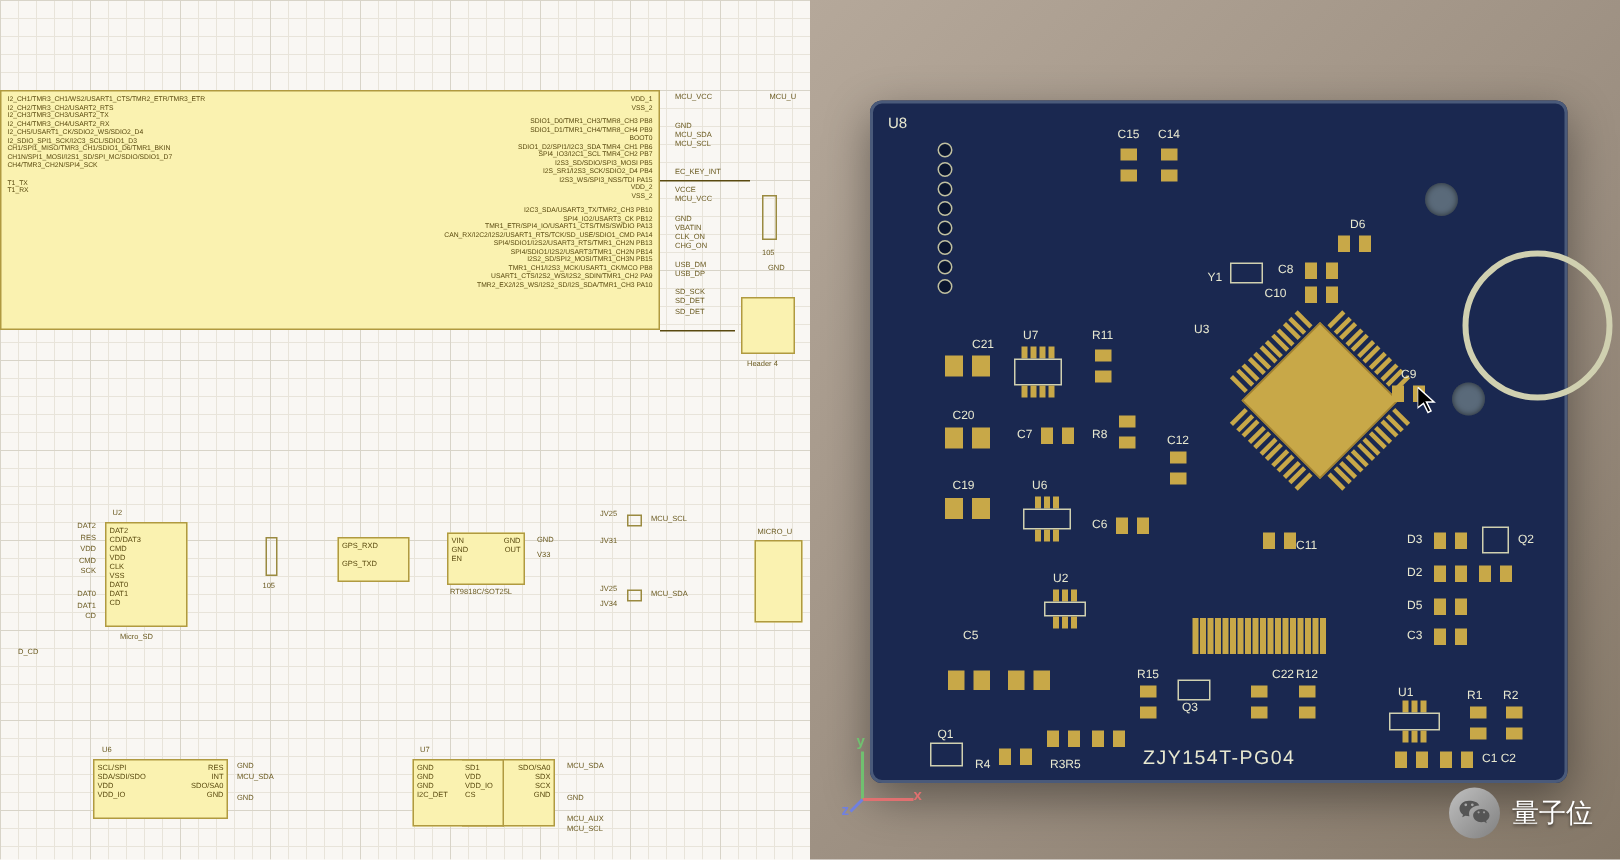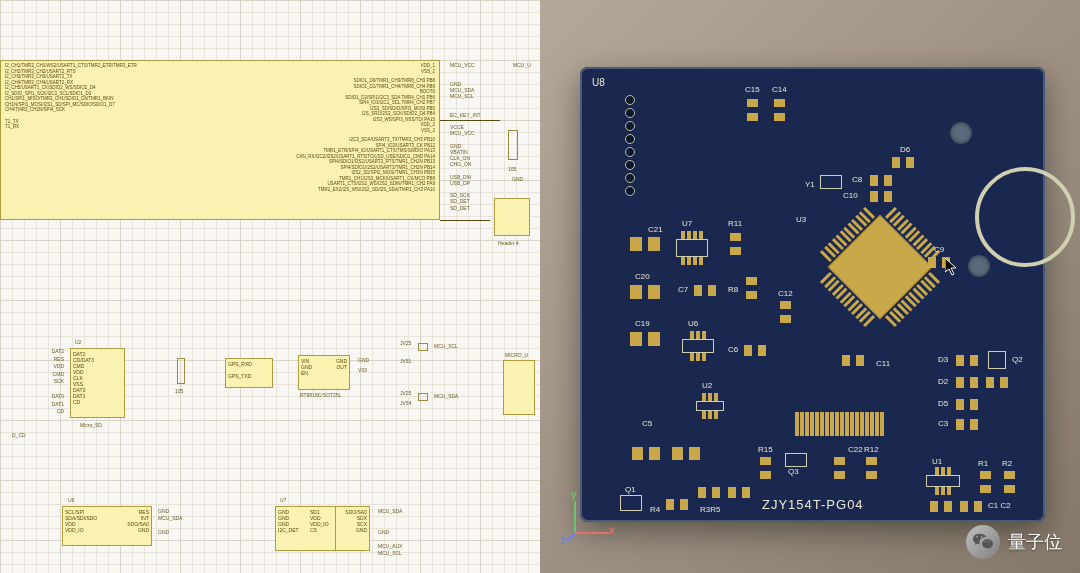--- a/index.html
+++ b/index.html
@@ -638,21 +638,21 @@
         <div class="p"></div>
         <div class="p"></div>
       </div>
 
     <div class="silk tiny" style="top:178px;left:354px">C9</div>
     <div class="cap-pads" style="top:190px;left:348px">
         <div class="p"></div>
         <div class="p"></div>
       </div>
 
-    <div class="silk tiny" style="top:292px;left:296px">C11</div>
+    <div class="silk tiny" style="top:292px;left:284px">C11</div>
     <div class="cap-pads" style="top:288px;left:262px">
         <div class="p"></div>
         <div class="p"></div>
       </div>
 
     <div class="silk tiny" style="top:314px;left:122px">U2</div>
     <div class="smd-ic" style="top:326px;left:116px;width:28px;height:26px">
       <div class="pinrow">
           <div class="pp"></div>
           <div class="pp"></div>

